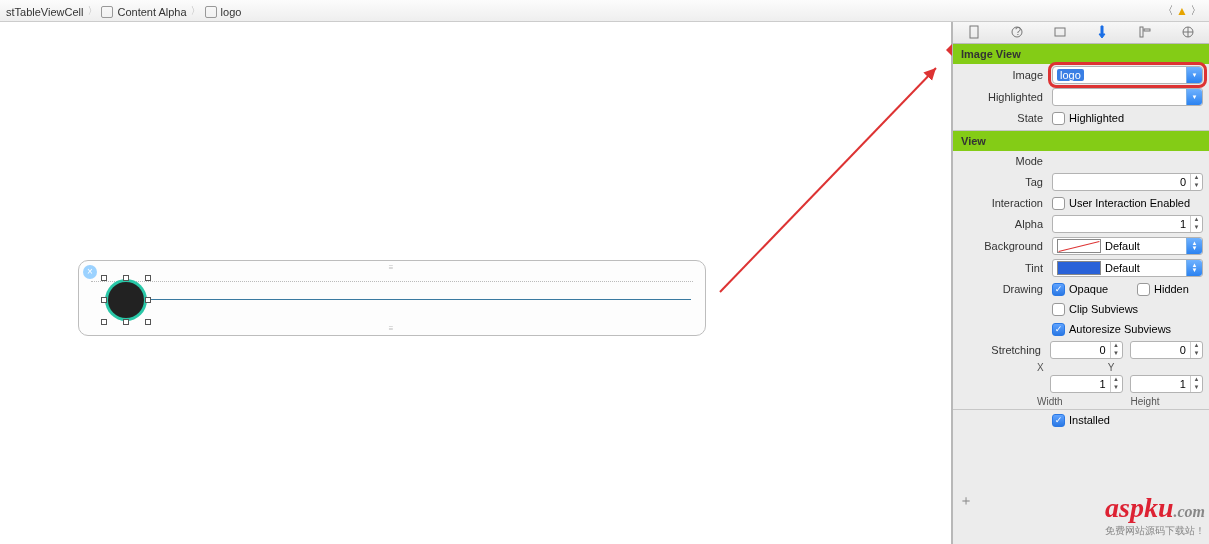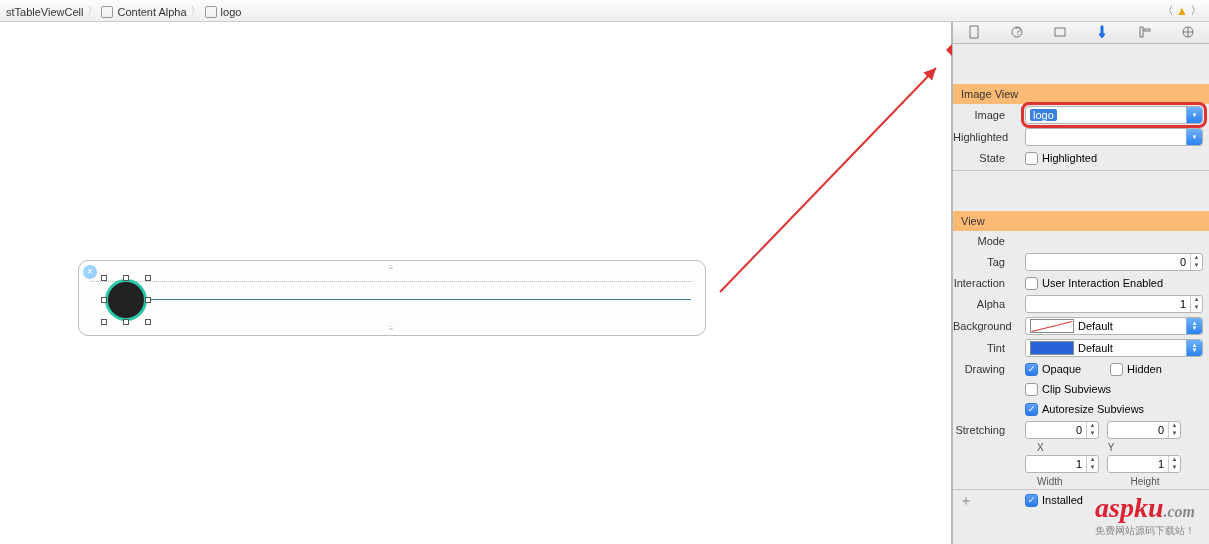--- a/index.html
+++ b/index.html
@@ -27,44 +27,44 @@
 .sel .h.bl{left:-4px;bottom:-4px;} .sel .h.br{right:-4px;bottom:-4px;}
 .sel .h.tm{left:50%;top:-4px;margin-left:-3px;} .sel .h.bm{left:50%;bottom:-4px;margin-left:-3px;}
 .sel .h.ml{left:-4px;top:50%;margin-top:-3px;} .sel .h.mr{right:-4px;top:50%;margin-top:-3px;}
 
 .arrow-svg { position:absolute; left:0; top:22px; width:952px; height:520px; pointer-events:none; }
 
 .inspector { position:absolute; right:0; top:22px; width:257px; bottom:0; background:#ececec; border-left:1px solid #b8b8b8;}
 .insp-tabs { height:22px; background:linear-gradient(#f7f7f7,#e7e7e7); border-bottom:1px solid #bbb; display:flex; justify-content:space-around; align-items:center;}
 .insp-tabs svg { width:14px; height:14px; }
 .insp-tabs .active svg { stroke:#1a6fe6; fill:#1a6fe6;}
-.section-title { padding:4px 8px; font-weight:normal; color:#333; background:#fdba74;margin-top:40px;}
+.section-title { padding:4px 8px; font-weight:bold; color:#333; background:#84cc16;}
 .divider { border-top:1px solid #c7c7c7; margin-top:2px;}
 
 .row { display:flex; align-items:center; padding:2px 6px 2px 0; min-height:20px;}
-.row .lbl { width:72px; text-align:right; padding-right:20px; color:#333;}
+.row .lbl { width:99px; text-align:right; padding-right:9px; color:#333;}
 .combo, .txt { flex:1; height:18px; background:#fff; border:1px solid #b3b3b3; border-radius:3px; display:flex; align-items:center; padding:0 4px; position:relative;}
 .combo .arrow, .txt .arrow { position:absolute; right:0; top:0; width:16px; height:100%; background:linear-gradient(#6fb2ff,#2b82f0); border-left:1px solid #7ab0e8; border-radius:0 3px 3px 0; display:flex; flex-direction:column; align-items:center; justify-content:center; color:#fff; font-size:6px; line-height:5px;}
 .combo.hl { outline:3px solid #d33; outline-offset:1px; border-radius:4px;}
 .combo.hl .val { background:#3a7fe4; color:#fff; padding:0 3px; border-radius:2px;}
 .numfield { width:74px; height:18px; background:#fff; border:1px solid #b3b3b3; border-radius:3px; display:flex; align-items:center; padding-right:14px; position:relative;}
 .numfield input { border:none; width:100%; text-align:right; font-size:11px; padding:0 2px; background:transparent; outline:none;}
 .numfield .step { position:absolute; right:0; top:0; width:12px; height:100%; border-left:1px solid #ccc; display:flex; flex-direction:column;}
 .numfield .step div{flex:1; font-size:6px; text-align:center; color:#555;}
 .chk { width:13px; height:13px; border:1px solid #999; border-radius:3px; background:#fff; margin-right:4px; display:inline-flex; align-items:center; justify-content:center; font-size:9px; color:#fff;}
 .chk.on { background:linear-gradient(#5fa3ff,#2a78e4); border-color:#2a78e4;}
 .chk.on::after{content:"✓";}
 .pair { display:flex; gap:8px; padding-left:84px;}
 .pair .col { display:flex; flex-direction:column; align-items:center;}
 .pair .cap { font-size:10px; color:#555; margin-top:1px;}
 .swatch { width:44px; height:14px; border:1px solid #888; margin-right:4px; background:#fff; position:relative;}
 .swatch.diag::after{content:""; position:absolute; left:0; right:0; top:50%; border-top:1px solid #d33; transform:rotate(-14deg);}
 .swatch.blue{background:#2a62d8;}
 .plus { position:absolute; left:6px; bottom:34px; color:#888; font-size:14px;}
-.watermark { position:absolute; right:14px; bottom:6px;}
+.watermark { position:absolute; right:4px; bottom:6px;}
 .watermark .a{font:italic bold 28px Georgia; color:#d23;} 
 .watermark .b{font-size:10px; color:#888;}
 .callout { position:absolute; left:940px; top:44px; width:0; height:0; border:6px solid transparent; border-right-color:#d33; }
 </style>
 </head>
 <body>
 
 <div class="topbar">
   <div class="crumbs">
     <span>stTableViewCell</span>

